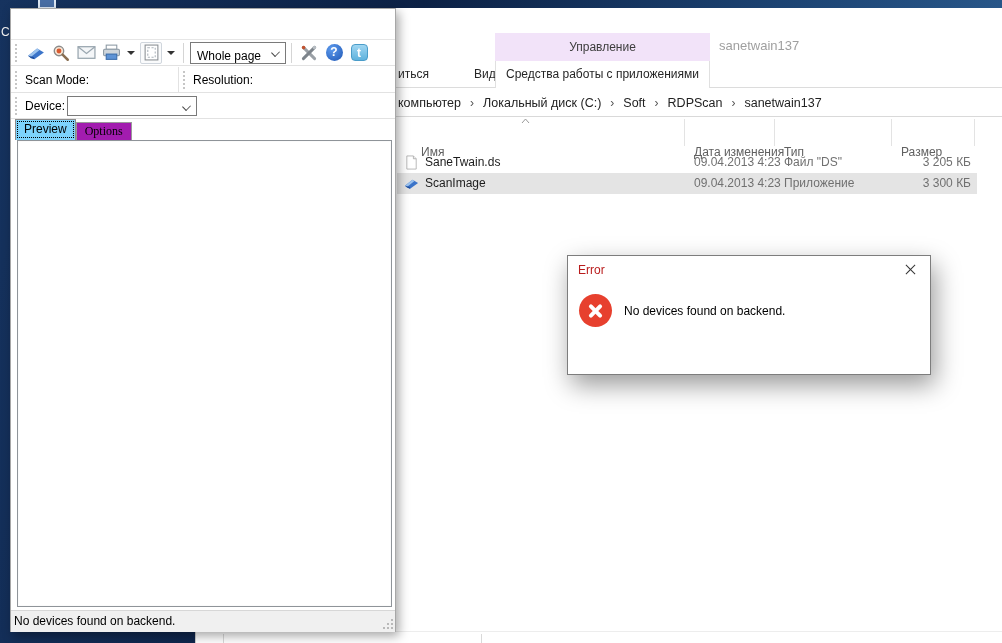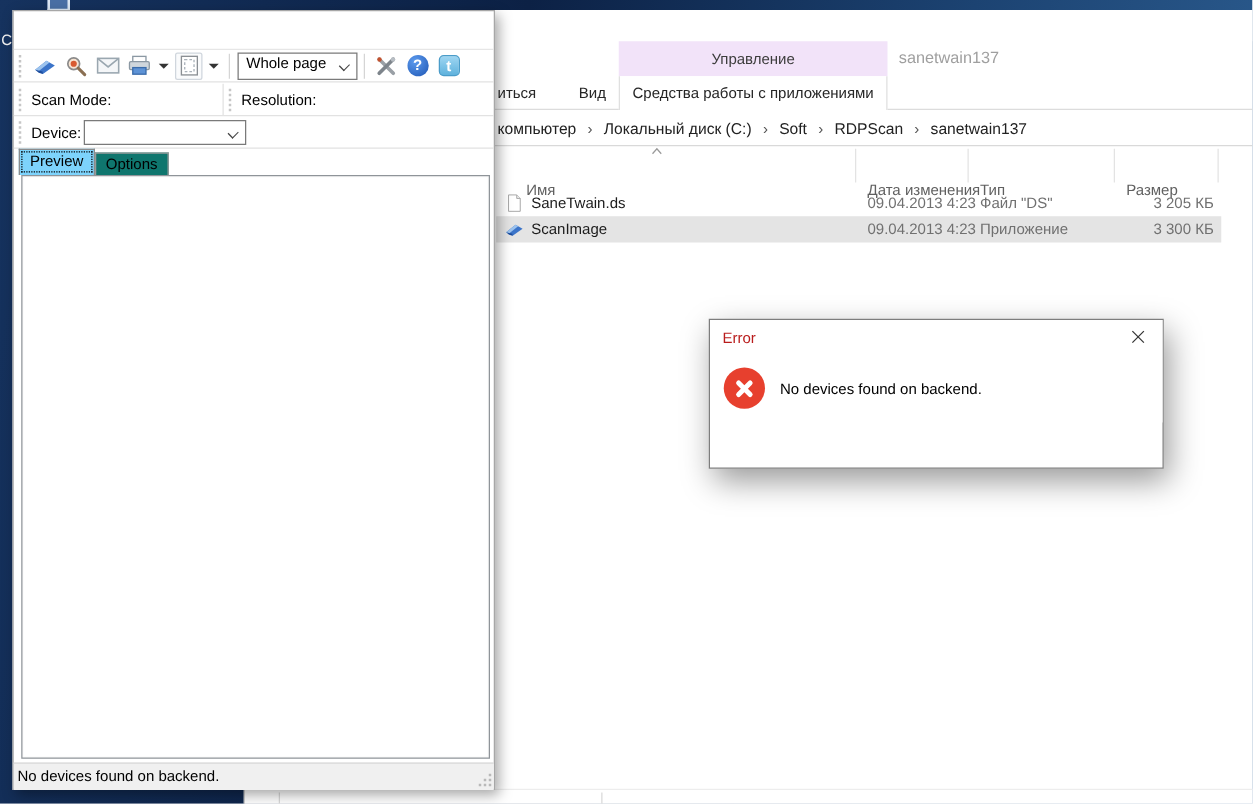--- a/index.html
+++ b/index.html
@@ -9,21 +9,21 @@
   
   .explorer{position:absolute;left:195px;top:8px;width:827px;height:645px;background:#fff;
     border-left:1px solid #cfcfcf;z-index:1;font-size:12px;color:#262626;}
   .exp-titlebar{position:absolute;left:0;top:0;width:100%;height:25px;background:#fff;}
   .exp-window-title{position:absolute;left:523px;top:30px;color:#9f9f9f;font-size:13px;}
   .ctx-group{position:absolute;left:299px;top:25px;width:215px;height:28px;background:#f2e3f9;
     color:#3d3d3d;text-align:center;line-height:28px;}
   .ribbon-tabs{position:absolute;left:0;top:53px;width:100%;height:27px;border-bottom:1px solid #dcdcdc;}
   .rtab{position:absolute;top:0;height:27px;line-height:27px;color:#262626;}
   .rtab-share{left:202px;}
-  .rtab-view{left:267px;}
+  .rtab-view{left:278px;}
   .rtab-ctx{left:299px;width:215px;text-align:center;background:#fff;
     border-left:1px solid #e0e0e0;border-right:1px solid #e0e0e0;}
   .breadcrumb-bar{position:absolute;left:0;top:81px;width:100%;height:28px;border-bottom:1px solid #d9d9d9;}
   .breadcrumb{position:absolute;left:202px;top:0;height:28px;line-height:28px;color:#222;font-size:12.5px;white-space:nowrap;}
   .crumb{display:inline-block;}
   .crumb-sep{display:inline-block;color:#555;padding:0 9px;font-size:12px;}
   .list-header{position:absolute;left:201px;top:109px;width:580px;height:31px;color:#606060;}
   .hcol{position:absolute;top:0;margin-top:28px;}
   .hsep{position:absolute;top:2px;width:1px;height:27px;background:#e3e3e3;}
   .sort-chevron{position:absolute;left:124px;top:1px;width:9px;height:6px;}
@@ -52,40 +52,40 @@
   .glyph-x1{transform:rotate(45deg);} .glyph-x2{transform:rotate(-45deg);}
   .st-toolbar{position:absolute;left:0;top:30px;width:100%;height:27px;border-top:1px solid #e6e6e6;
     border-bottom:1px solid #e2e2e2;display:flex;align-items:center;}
   .gripper{width:2px;height:18px;border-left:2px dotted #c6c6c6;margin-left:4px;margin-right:8px;}
   .tbtn{width:22px;height:22px;display:flex;align-items:center;justify-content:center;margin-right:3px;}
   .tb-caret{width:11px;height:22px;display:flex;align-items:center;justify-content:center;margin-right:4px;}
   .caret-down{width:0;height:0;border-left:4px solid transparent;border-right:4px solid transparent;border-top:4px solid #333;}
   .framed{border:1px solid #d0d6dd;border-radius:2px;background:#fafbfc;}
   .tsep{width:1px;height:20px;background:#d5d5d5;margin:0 6px 0 3px;}
   .combo{position:relative;height:22px;background:#fff;border:1px solid #7a7a7a;padding-left:6px;
-    display:flex;align-items:flex-start;color:#000;}
+    display:flex;align-items:flex-end;color:#000;}
   .combo-page{width:96px;margin-right:2px;}
   .combo-chevron{position:absolute;right:6px;top:8px;width:7px;height:7px;border-left:1px solid #444;
     border-bottom:1px solid #444;transform:rotate(-45deg) scaleY(.8);margin-top:-2px;}
   .help-circle{width:17px;height:17px;border-radius:50%;background:radial-gradient(circle at 35% 30%,#5d9bee,#1e56b4);
     color:#fff;font-weight:bold;font-size:12px;text-align:center;line-height:17px;}
   .tw-square{width:17px;height:17px;border-radius:4px;background:linear-gradient(#9fd6f2,#5fb2dd);
     border:1px solid #4a9cc9;color:#fff;font-weight:bold;font-size:12px;text-align:center;line-height:16px;}
   .st-row{position:absolute;left:0;width:100%;border-bottom:1px solid #e2e2e2;display:flex;align-items:center;}
   .row-fields{top:58px;height:26px;}
   .row-device{top:84px;height:26px;}
   .cell-scanmode{width:168px;height:100%;display:flex;align-items:center;border-right:1px solid #e2e2e2;}
   .cell-res{flex:1;height:100%;display:flex;align-items:center;}
   .lbl{color:#000;}
   .device-combo{width:130px;height:20px;margin-left:2px;}
   .st-tabs{position:absolute;left:4px;top:109px;height:22px;display:flex;align-items:flex-end;}
   .tab{padding:0 8px;color:#000;}
   .tab-active{height:21px;line-height:19px;border:1px solid #8c8c8c;border-bottom:none;background:#7dd3fc;position:relative;z-index:2;}
   .tab-focus{outline:1px dotted #000;outline-offset:-3px;}
-  .tab-idle{height:18px;line-height:17px;border:1px solid #9a9a9a;border-bottom:none;background:#0f766e;}
+  .tab-idle{height:18px;line-height:17px;border:1px solid #9a9a9a;border-bottom:none;background:#a21caf;font-family:Liberation Serif, serif;}
   .preview-panel{position:absolute;left:6px;top:131px;width:375px;height:467px;background:#fff;
     border:1px solid #8f9499;box-shadow:inset 0 0 0 1px #fbfbfb;}
   .st-statusbar{position:absolute;left:0;top:601px;width:100%;height:22px;background:#f0f0f0;
     border-top:1px solid #d7d7d7;line-height:21px;padding-left:3px;color:#000;}
   .resize-grip{position:absolute;right:2px;bottom:3px;width:10px;height:10px;}
   .resize-grip i{position:absolute;width:2px;height:2px;background:#b9b9b9;}
   .g1{right:0;bottom:0;} .g2{right:4px;bottom:0;} .g3{right:0;bottom:4px;}
   .g4{right:8px;bottom:0;} .g5{right:4px;bottom:4px;} .g6{right:0;bottom:8px;}
   
   .dialog{position:absolute;left:567px;top:255px;width:364px;height:120px;background:#fff;

